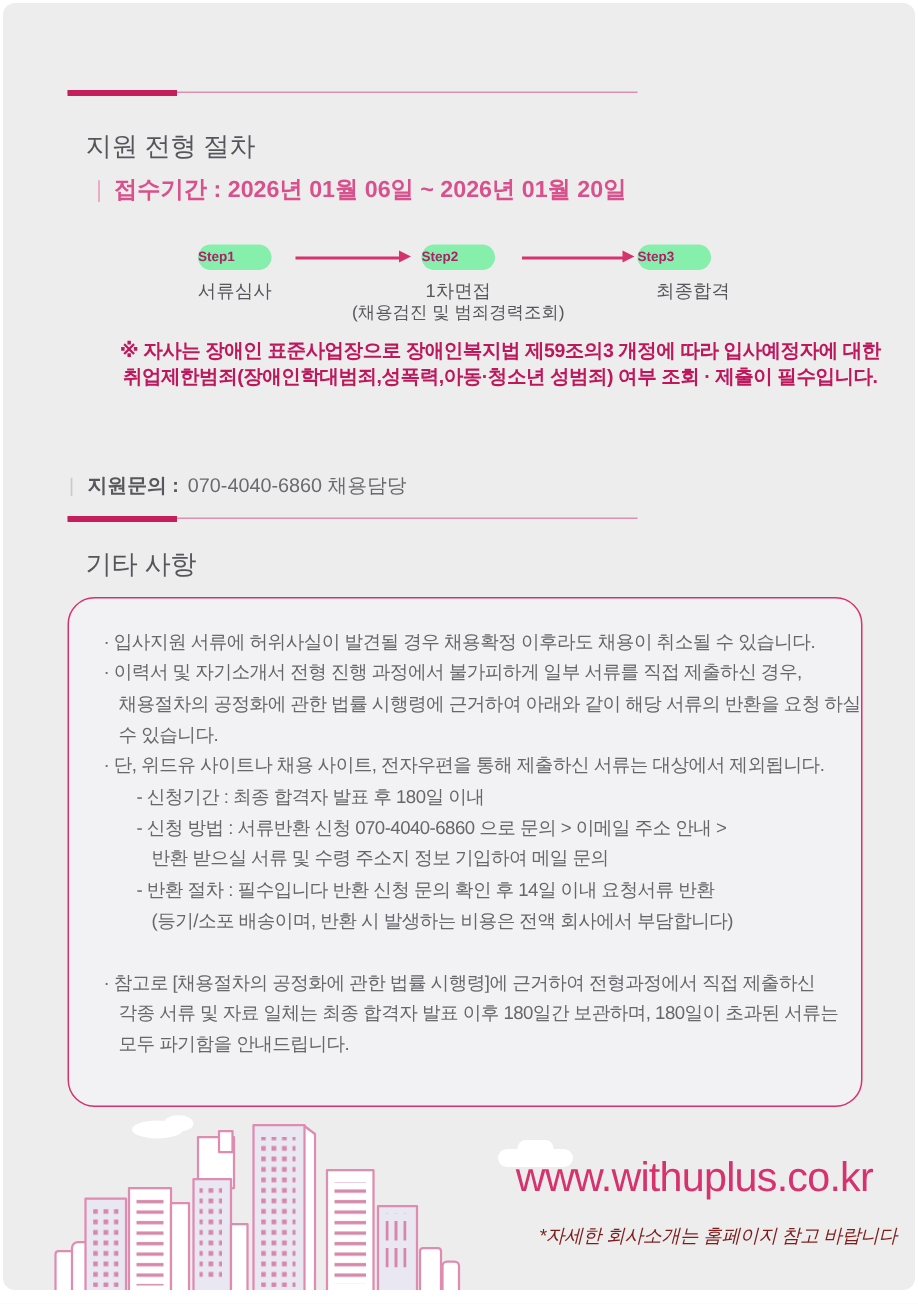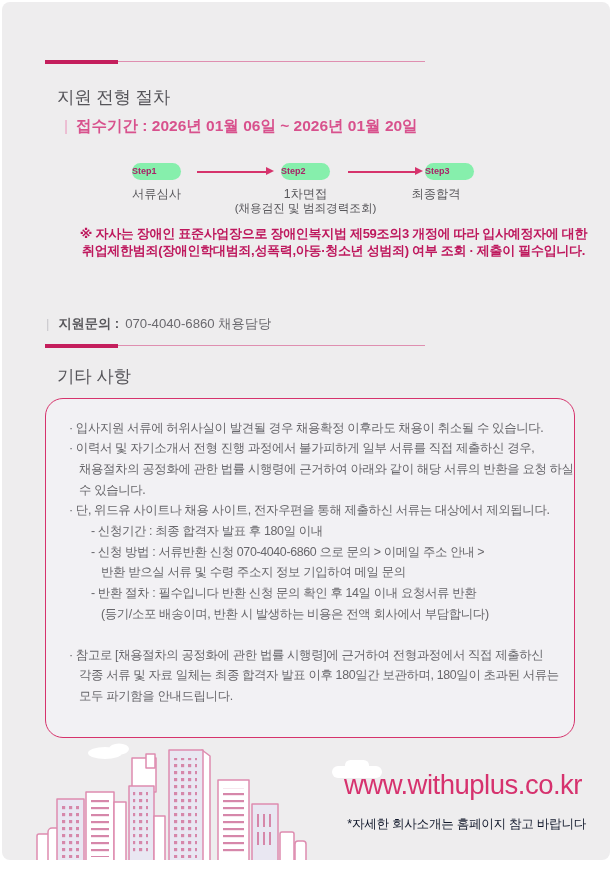--- a/index.html
+++ b/index.html
@@ -48,22 +48,22 @@
   .ind-c { padding-left:33px; }
   .ind-d { padding-left:45px; }
   .ind-e { padding-left:55px; }
   .spacer { height:20px; }
 
   
   .skyline { position:absolute; left:33px; top:742px; }
   .cloud { position:absolute; background:#ffffff; border-radius:10px; }
   .website { position:absolute; right:30px; top:769px; font-size:27.5px; color:#d6326e;
              letter-spacing:-0.5px; }
-  .footnote { position:absolute; right:26px; top:816px; font-size:12.6px; color:#0f172a;
-              letter-spacing:-0.3px; }
+  .footnote { position:absolute; right:14px; top:816px; font-size:12.6px; color:#7f1d1d;
+              letter-spacing:-0.3px;font-style:italic; }
 </style>
 </head>
 <body>
 
 <div class="canvas">
   <div class="card"></div>
 
   <div class="divider" style="top:59px;">
     <div class="thin"></div>
     <div class="thick"></div>
@@ -79,21 +79,21 @@
     <div class="pill" style="left:132px; top:163px;">Step1</div>
     <div class="pill" style="left:281px; top:163px;">Step2</div>
     <div class="pill" style="left:425px; top:163px;">Step3</div>
 
     <div class="flow-arrow" style="left:197px; top:170.5px; width:70px;"></div>
     <div class="flow-arrow" style="left:348px; top:170.5px; width:68px;"></div>
 
     <div class="step-label" style="left:156.5px; top:186px;">서류심사</div>
     <div class="step-label" style="left:305.5px; top:186px;">1차면접</div>
     <div class="step-sublabel" style="left:305.5px; top:201px;">(채용검진 및 범죄경력조회)</div>
-    <div class="step-label" style="left:436px; top:186px;">최종합격</div>
+    <div class="step-label" style="left:462px; top:186px;">최종합격</div>
   </div>
 
   <div class="notice">
     <div>※ 자사는 장애인 표준사업장으로 장애인복지법 제59조의3 개정에 따라 입사예정자에 대한</div>
     <div>취업제한범죄(장애인학대범죄,성폭력,아동·청소년 성범죄) 여부 조회 · 제출이 필수입니다.</div>
   </div>
 
   <div class="info-row" style="top:315px;">
     <span class="vbar">|</span><span class="lbl">지원문의 :</span><span>070-4040-6860 채용담당</span>
   </div>

